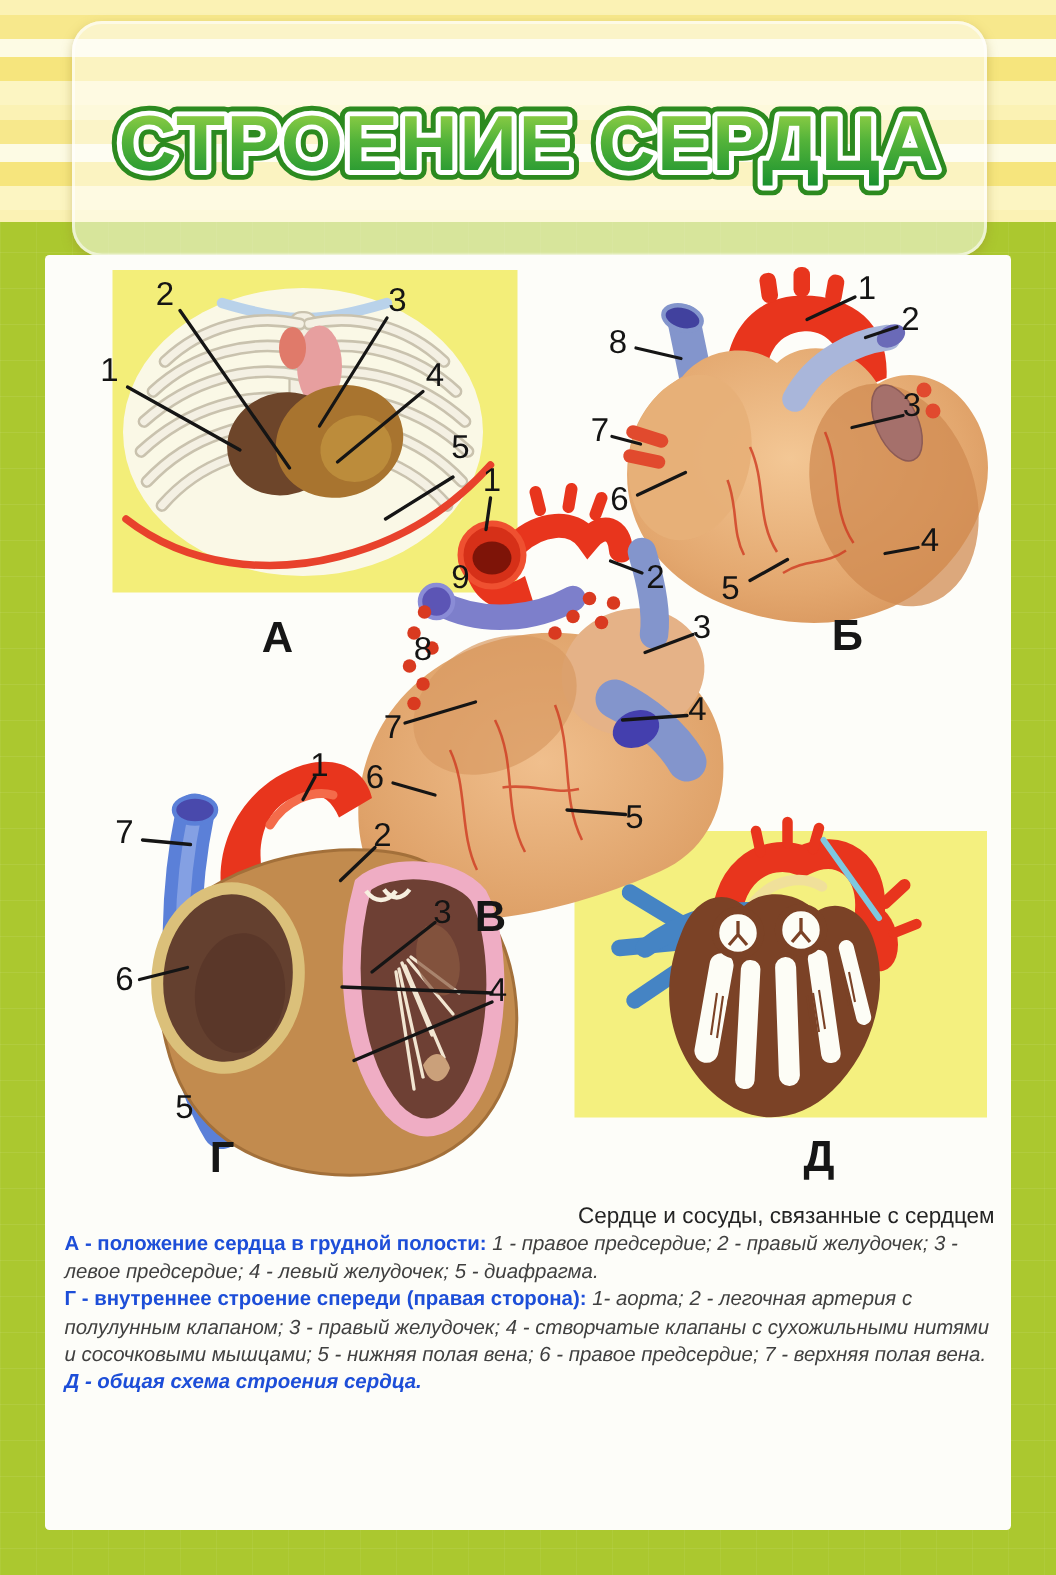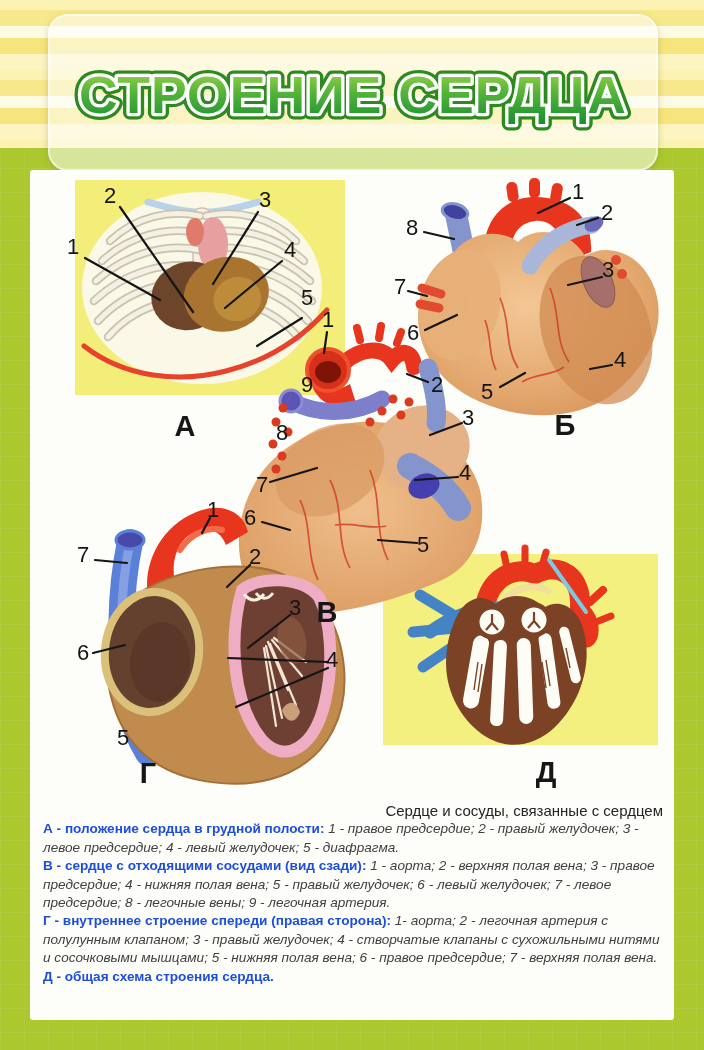--- a/index.html
+++ b/index.html
@@ -49,21 +49,21 @@
     position:absolute;left:13px;top:632px;width:620px;
     font-size:13.6px;line-height:18.4px;color:#3c3c3c;
   }
   .legend-heading{
     text-align:right;font-weight:normal;color:#242424;
     font-size:15px;margin:0 0 4px 0;
   }
   .legend p{margin:0;}
   .legend b{color:#1d4ed8;font-style:normal;}
   .legend i{color:#404040;}
-  .legend p.bold-italic b{}
+  .legend p.bold-italic b{font-style:italic;}
 </style>
 </head>
 <body>
 
 <div class="poster">
 
   <div class="header-band">
     <div class="title-panel">
       <svg class="title-svg" width="594" height="100" viewBox="0 0 594 100">
         <defs>
@@ -377,19 +377,18 @@
     <span class="num" style="left:93px;top:568px">5</span>
     <span class="num" style="left:53px;top:483px">6</span>
     <span class="num" style="left:53px;top:385px">7</span>
     <span class="fig-letter" style="left:118px;top:603px">Г</span>
 
     <span class="fig-letter" style="left:516px;top:602px">Д</span>
 
     <div class="legend">
       <p class="legend-heading">Сердце и сосуды, связанные с сердцем</p>
       <p><b>А - положение сердца в грудной полости:</b> <i>1 - правое предсердие; 2 - правый желудочек; 3 - левое предсердие; 4 - левый желудочек; 5 - диафрагма.</i></p>
-      <p><b>В - сердце с отходящими сосудами (вид сзади):</b> <i>1 - аорта; 2 - верхняя полая вена; 3 - правое предсердие; 4 - нижняя полая вена; 5 - правый желудочек; 6 - левый желудочек; 7 - левое предсердие; 8 - легочные вены; 9 - легочная артерия.</i></p>
       <p><b>Г - внутреннее строение спереди (правая сторона):</b> <i>1- аорта; 2 - легочная артерия с полулунным клапаном; 3 - правый желудочек; 4 - створчатые клапаны с сухожильными нитями и сосочковыми мышцами; 5 - нижняя полая вена; 6 - правое предсердие; 7 - верхняя полая вена.</i></p>
       <p class="bold-italic"><b>Д - общая схема строения сердца.</b></p>
     </div>
 
   </div>
 </div>
 
 </body></html>

